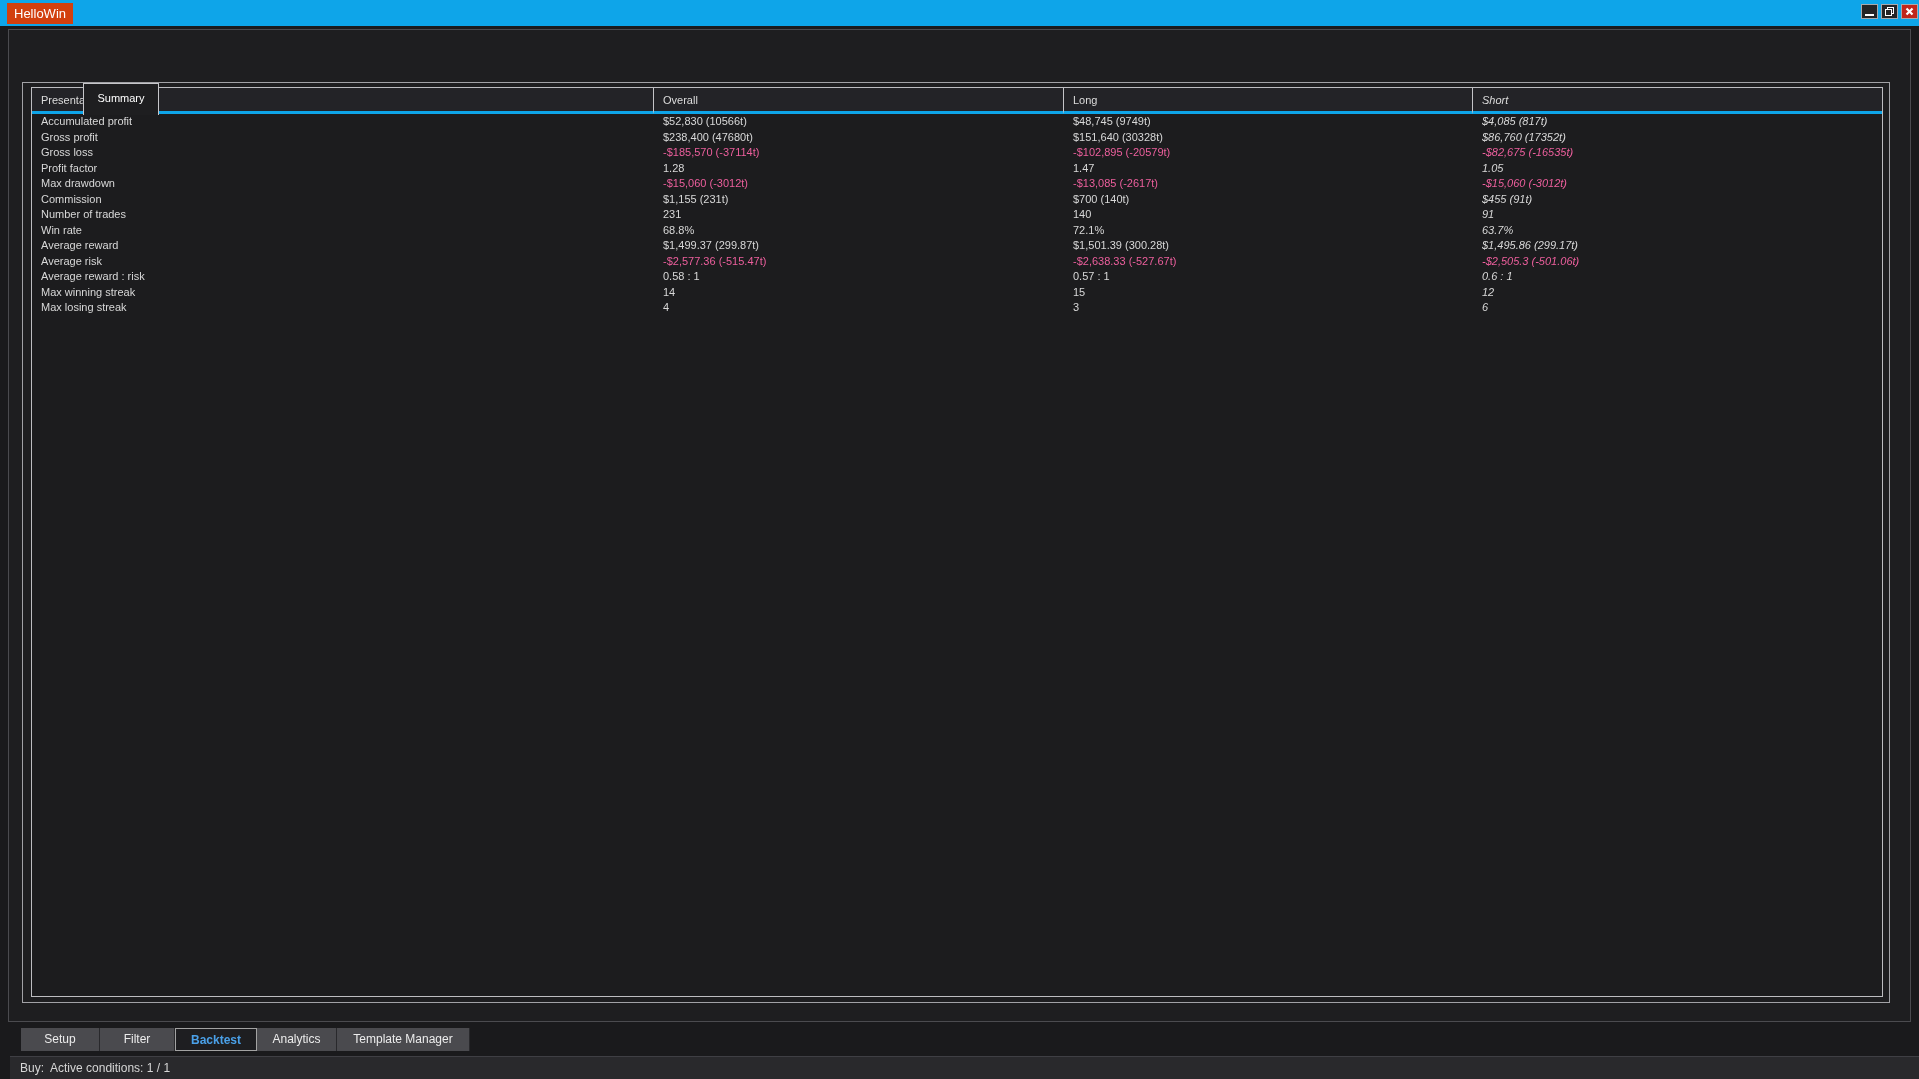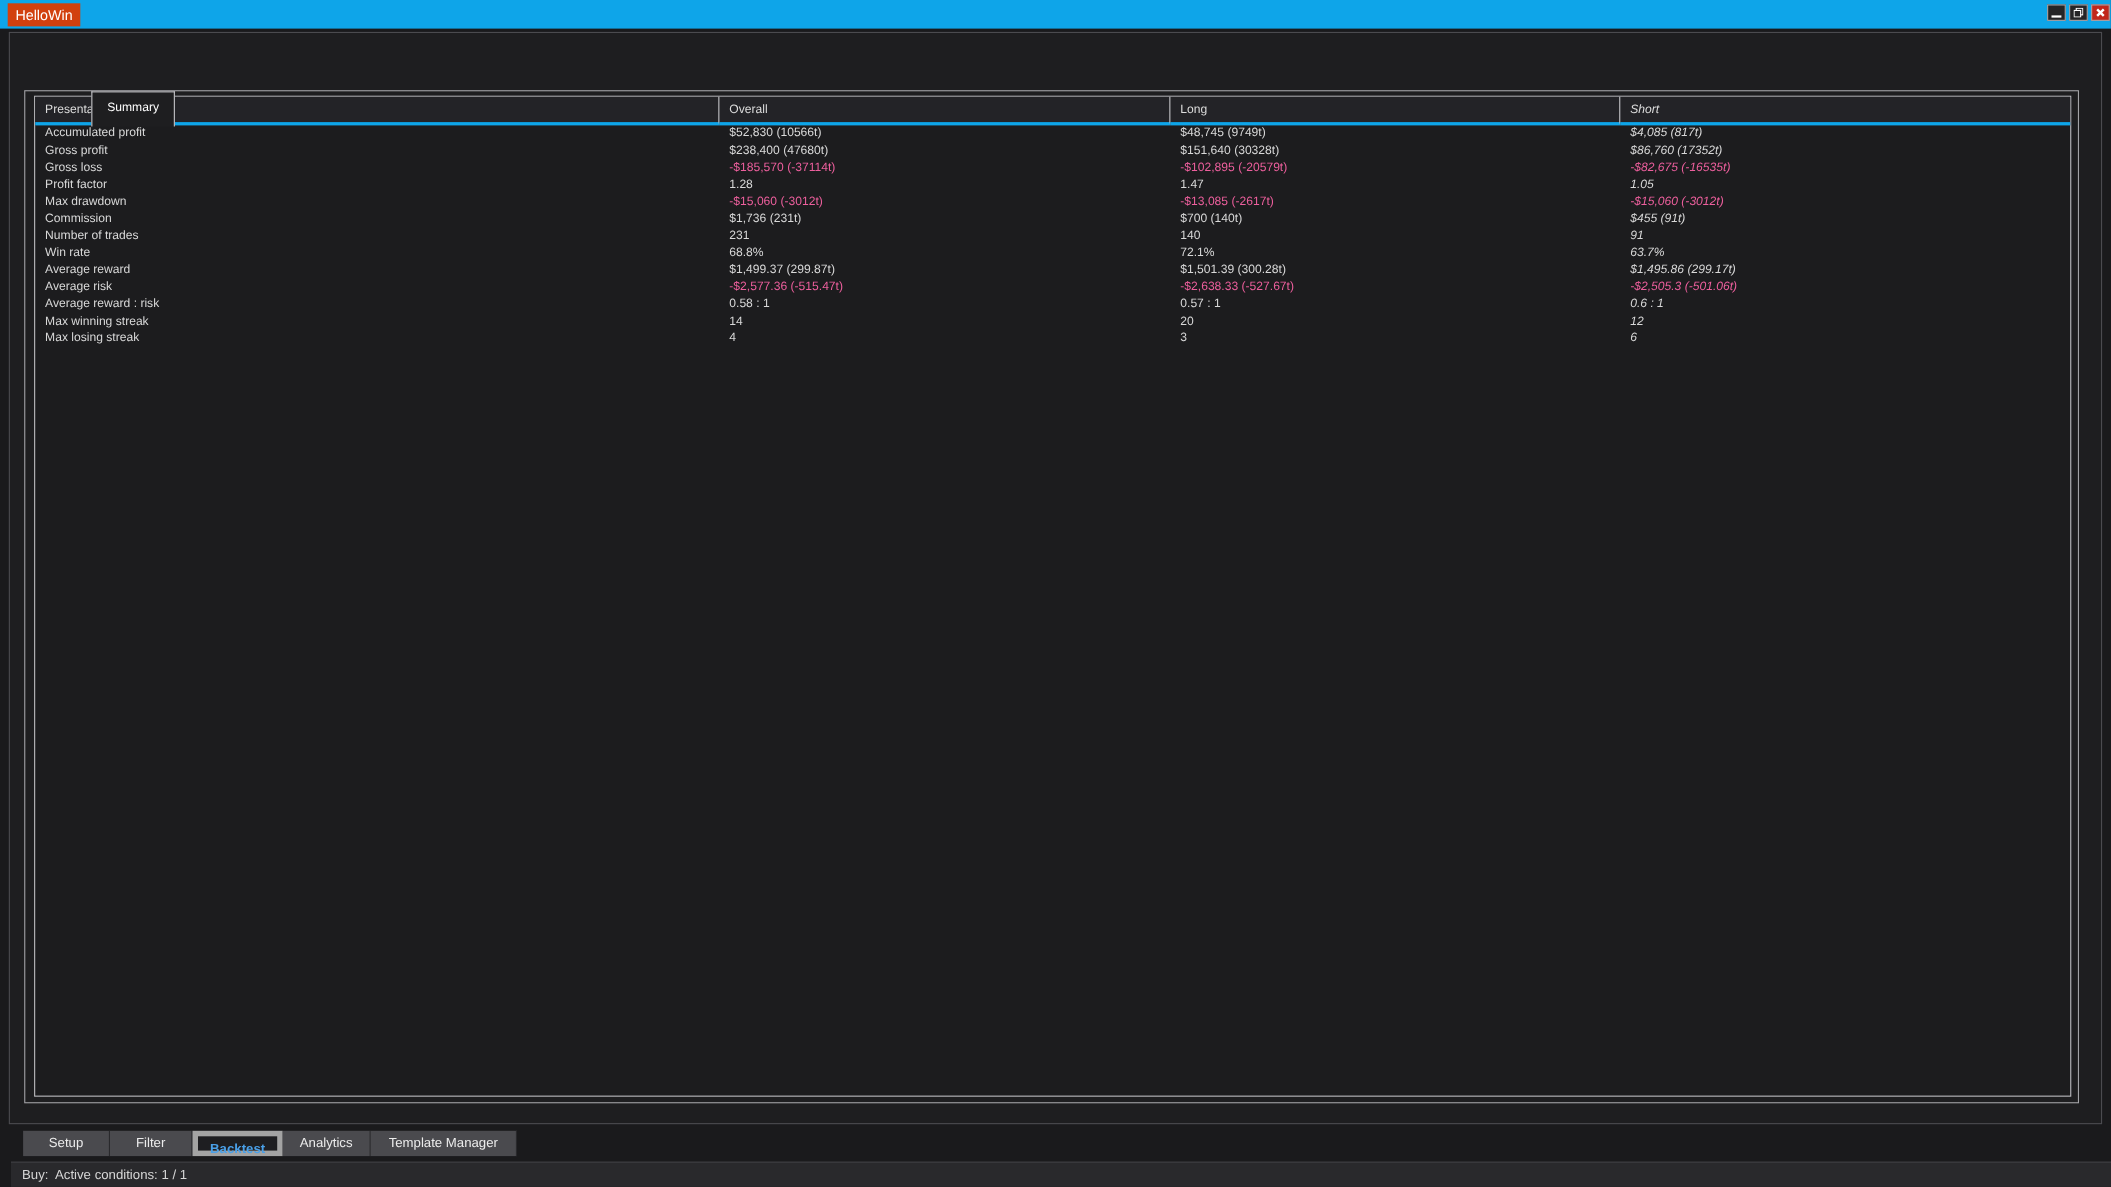--- a/index.html
+++ b/index.html
@@ -87,21 +87,21 @@
     background:#4a4a4e; border-right:1px solid #29292c;
     color:#ececec; font-size:12px; text-align:center; line-height:22px;
     cursor:default;
   }
   .btab.b0{ left:21px;  width:79px; }
   .btab.b1{ left:100px; width:75px; }
   .btab.b3{ left:257px; width:80px; }
   .btab.b4{ left:337px; width:133px; }
   .btab.active{
     left:175px; width:82px; background:#1e1e21;
-    border:5px solid #a3a3a3; color:var(--blue); font-weight:bold;
+    border:1px solid #a3a3a3; color:var(--blue); font-weight:bold;
   }
 
   
   .statusbar{
     position:absolute; left:0; top:1056px; width:1919px; height:23px;
     background:#29292c; border-top:1px solid #3f3f44;margin-left:10px;
   }
   .status-text{
     position:absolute; left:10px; top:0; line-height:22px; font-size:12px;
     color:#d6d6d6; white-space:pre;
@@ -170,21 +170,21 @@
         <div class="tcell c3">1.05</div>
       </div>
       <div class="trow">
         <div class="tcell c0">Max drawdown</div>
         <div class="tcell c1 pink">-$15,060 (-3012t)</div>
         <div class="tcell c2 pink">-$13,085 (-2617t)</div>
         <div class="tcell c3 pink">-$15,060 (-3012t)</div>
       </div>
       <div class="trow">
         <div class="tcell c0">Commission</div>
-        <div class="tcell c1">$1,736 (231t)</div>
+        <div class="tcell c1">$1,155 (231t)</div>
         <div class="tcell c2">$700 (140t)</div>
         <div class="tcell c3">$455 (91t)</div>
       </div>
       <div class="trow">
         <div class="tcell c0">Number of trades</div>
         <div class="tcell c1">231</div>
         <div class="tcell c2">140</div>
         <div class="tcell c3">91</div>
       </div>
       <div class="trow">
@@ -207,21 +207,21 @@
       </div>
       <div class="trow">
         <div class="tcell c0">Average reward : risk</div>
         <div class="tcell c1">0.58 : 1</div>
         <div class="tcell c2">0.57 : 1</div>
         <div class="tcell c3">0.6 : 1</div>
       </div>
       <div class="trow">
         <div class="tcell c0">Max winning streak</div>
         <div class="tcell c1">14</div>
-        <div class="tcell c2">20</div>
+        <div class="tcell c2">15</div>
         <div class="tcell c3">12</div>
       </div>
       <div class="trow">
         <div class="tcell c0">Max losing streak</div>
         <div class="tcell c1">4</div>
         <div class="tcell c2">3</div>
         <div class="tcell c3">6</div>
       </div>
     </div>
 </div>

